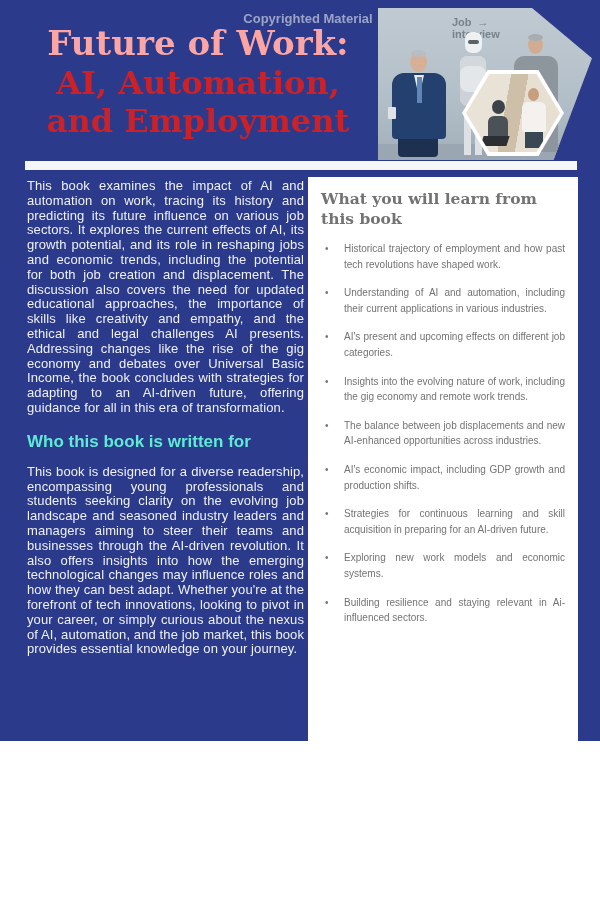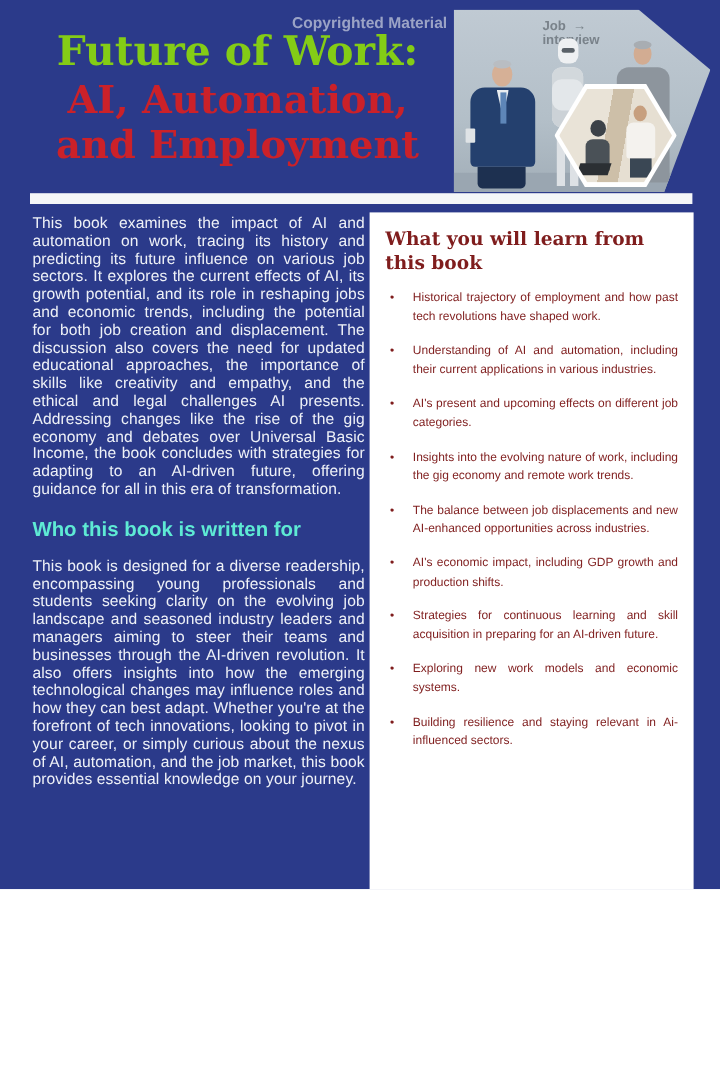--- a/index.html
+++ b/index.html
@@ -7,21 +7,21 @@
         font-family:"Liberation Sans",sans-serif;}
 
   
   .copyright-top{position:absolute;left:308px;top:11px;transform:translateX(-50%);
     font-size:13px;font-weight:700;color:rgba(215,220,230,0.65);white-space:nowrap;}
   .copyright-bottom{position:absolute;left:260px;top:863px;transform:translateX(-50%);
     font-size:13px;font-weight:700;color:#8b9097;white-space:nowrap;}
 
   .title-block{position:absolute;left:28px;top:22px;width:340px;text-align:center;
     font-family:"DejaVu Serif",serif;font-weight:bold;}
-  .title-line1{color:#84cc16;font-size:34px;line-height:42px;}
+  .title-line1{color:#fca5a5;font-size:34px;line-height:42px;}
   .title-line2,.title-line3{color:#cb2129;font-size:32px;line-height:38px;}
 
   
   .photo{position:absolute;left:378px;top:8px;width:214px;height:152px;
     clip-path:polygon(0 0,72% 0,100% 33%,82% 100%,0 100%);
     background:linear-gradient(180deg,#c0cad3 0%,#b3bfc8 60%,#a2aeb8 100%);}
   .photo-floor{position:absolute;left:0;bottom:0;width:100%;height:16px;background:#9aa6b1;}
   .photo-caption{position:absolute;left:74px;top:8px;color:#79828a;font-size:11px;
     line-height:12px;font-weight:700;}
   .caption-arrow{margin-left:6px;font-weight:700;}
@@ -66,21 +66,21 @@
   .white-bar{position:absolute;left:25px;top:161px;width:552px;height:9px;background:#f4f6f8;}
 
   
   .left-col{position:absolute;left:27px;top:179px;width:277px;color:#eef1f7;}
   .left-col p{margin:0;font-size:13px;line-height:14.8px;text-align:justify;letter-spacing:0.1px;}
   .who-heading{font-family:Liberation Sans, sans-serif;font-weight:bold;font-size:17px;
     color:#5eead4;margin:16px 0 13px 0;}
 
   
   .right-panel{position:absolute;left:308px;top:177px;width:270px;height:592px;
-    background:#ffffff;box-sizing:border-box;padding:10px 13px 0 13px;color:#7f1d1d;}
+    background:#ffffff;box-sizing:border-box;padding:10px 13px 0 13px;color:#737373;}
   .learn-heading{font-family:"DejaVu Serif",serif;font-weight:bold;font-size:15.5px;
     line-height:20px;margin:2px 0 12px 0;}
   ul.bullets{list-style:none;margin:0;padding:0;}
   ul.bullets li{position:relative;padding-left:23px;font-size:10px;line-height:15.6px;
     text-align:justify;margin-bottom:13px;}
   ul.bullets li::before{content:"\2022";position:absolute;left:4px;top:0;}
 
   
   .red-stripe{position:absolute;left:0;top:843px;width:600px;height:15px;background:#cc2127;}
   .bottom-white{position:absolute;left:0;top:858px;width:600px;height:42px;background:#ffffff;}

